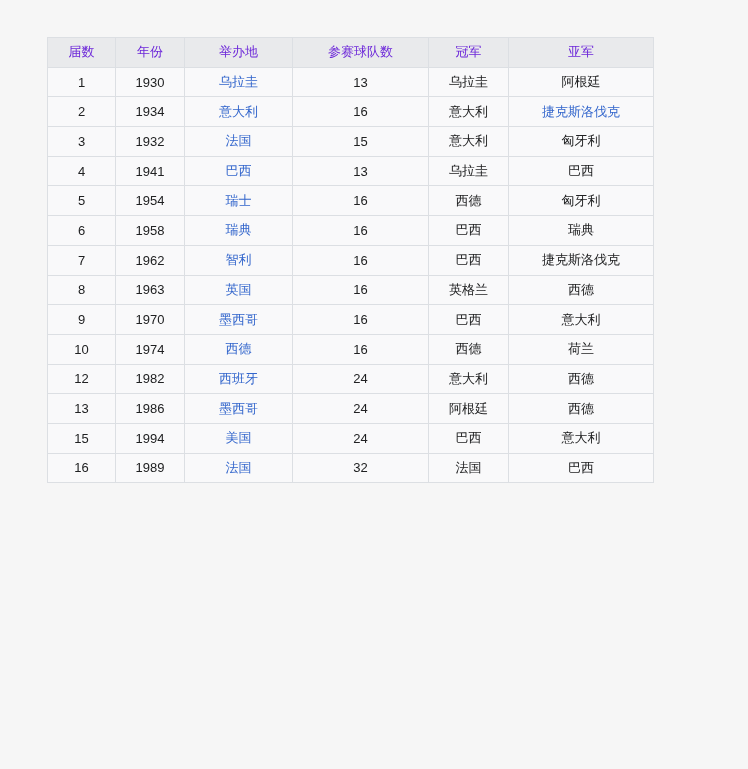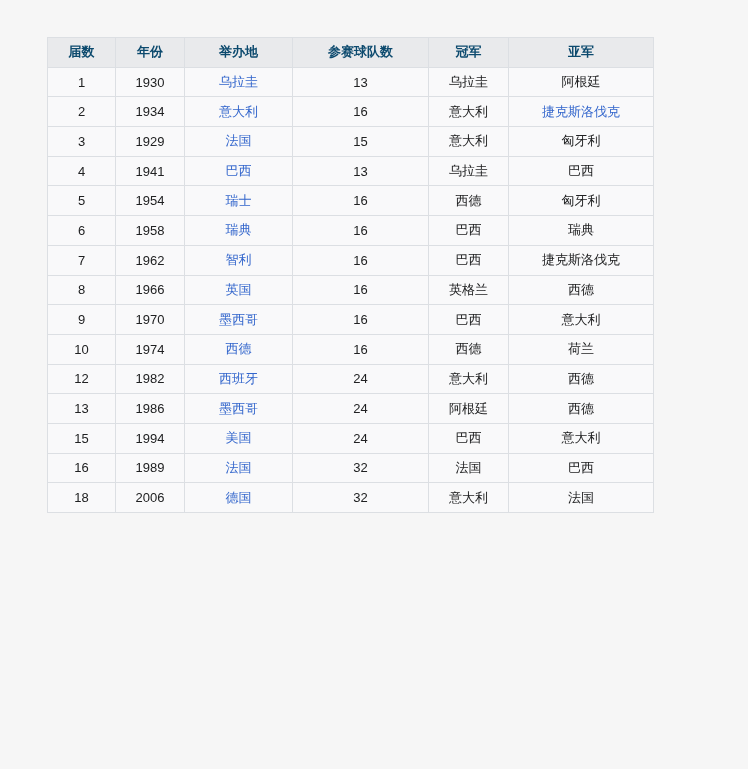--- a/index.html
+++ b/index.html
@@ -28,22 +28,22 @@
     text-align: center;
     vertical-align: middle;
     font-size: 13px;
     height: 29.7px;
     padding: 0 6px;
     box-sizing: border-box;
     white-space: nowrap;
   }
   .wc-table th {
     background: #e9eaec;
-    color: #0c4a6e;
-    font-weight: bold;
+    color: #6d28d9;
+    font-weight: normal;
   }
   .wc-table td {
     background: #f9f9fa;
     color: #202122;
   }
   a.link {
     color: #3366cc;
     text-decoration: none;
     cursor: pointer;
   }
@@ -87,21 +87,21 @@
         <tr>
           <td>2</td>
           <td>1934</td>
           <td><a class="link" href="#">意大利</a></td>
           <td>16</td>
           <td>意大利</td>
           <td><a class="link" href="#">捷克斯洛伐克</a></td>
         </tr>
         <tr>
           <td>3</td>
-          <td>1929</td>
+          <td>1932</td>
           <td><a class="link" href="#">法国</a></td>
           <td>15</td>
           <td>意大利</td>
           <td>匈牙利</td>
         </tr>
         <tr>
           <td>4</td>
           <td>1941</td>
           <td><a class="link" href="#">巴西</a></td>
           <td>13</td>
@@ -127,21 +127,21 @@
         <tr>
           <td>7</td>
           <td>1962</td>
           <td><a class="link" href="#">智利</a></td>
           <td>16</td>
           <td>巴西</td>
           <td>捷克斯洛伐克</td>
         </tr>
         <tr>
           <td>8</td>
-          <td>1966</td>
+          <td>1963</td>
           <td><a class="link" href="#">英国</a></td>
           <td>16</td>
           <td>英格兰</td>
           <td>西德</td>
         </tr>
         <tr>
           <td>9</td>
           <td>1970</td>
           <td><a class="link" href="#">墨西哥</a></td>
           <td>16</td>
@@ -181,23 +181,15 @@
           <td>意大利</td>
         </tr>
         <tr>
           <td>16</td>
           <td>1989</td>
           <td><a class="link" href="#">法国</a></td>
           <td>32</td>
           <td>法国</td>
           <td>巴西</td>
         </tr>
-        <tr>
-          <td>18</td>
-          <td>2006</td>
-          <td><a class="link" href="#">德国</a></td>
-          <td>32</td>
-          <td>意大利</td>
-          <td>法国</td>
-        </tr>
       </tbody>
   </table>
 </div>
 
 </body></html>

